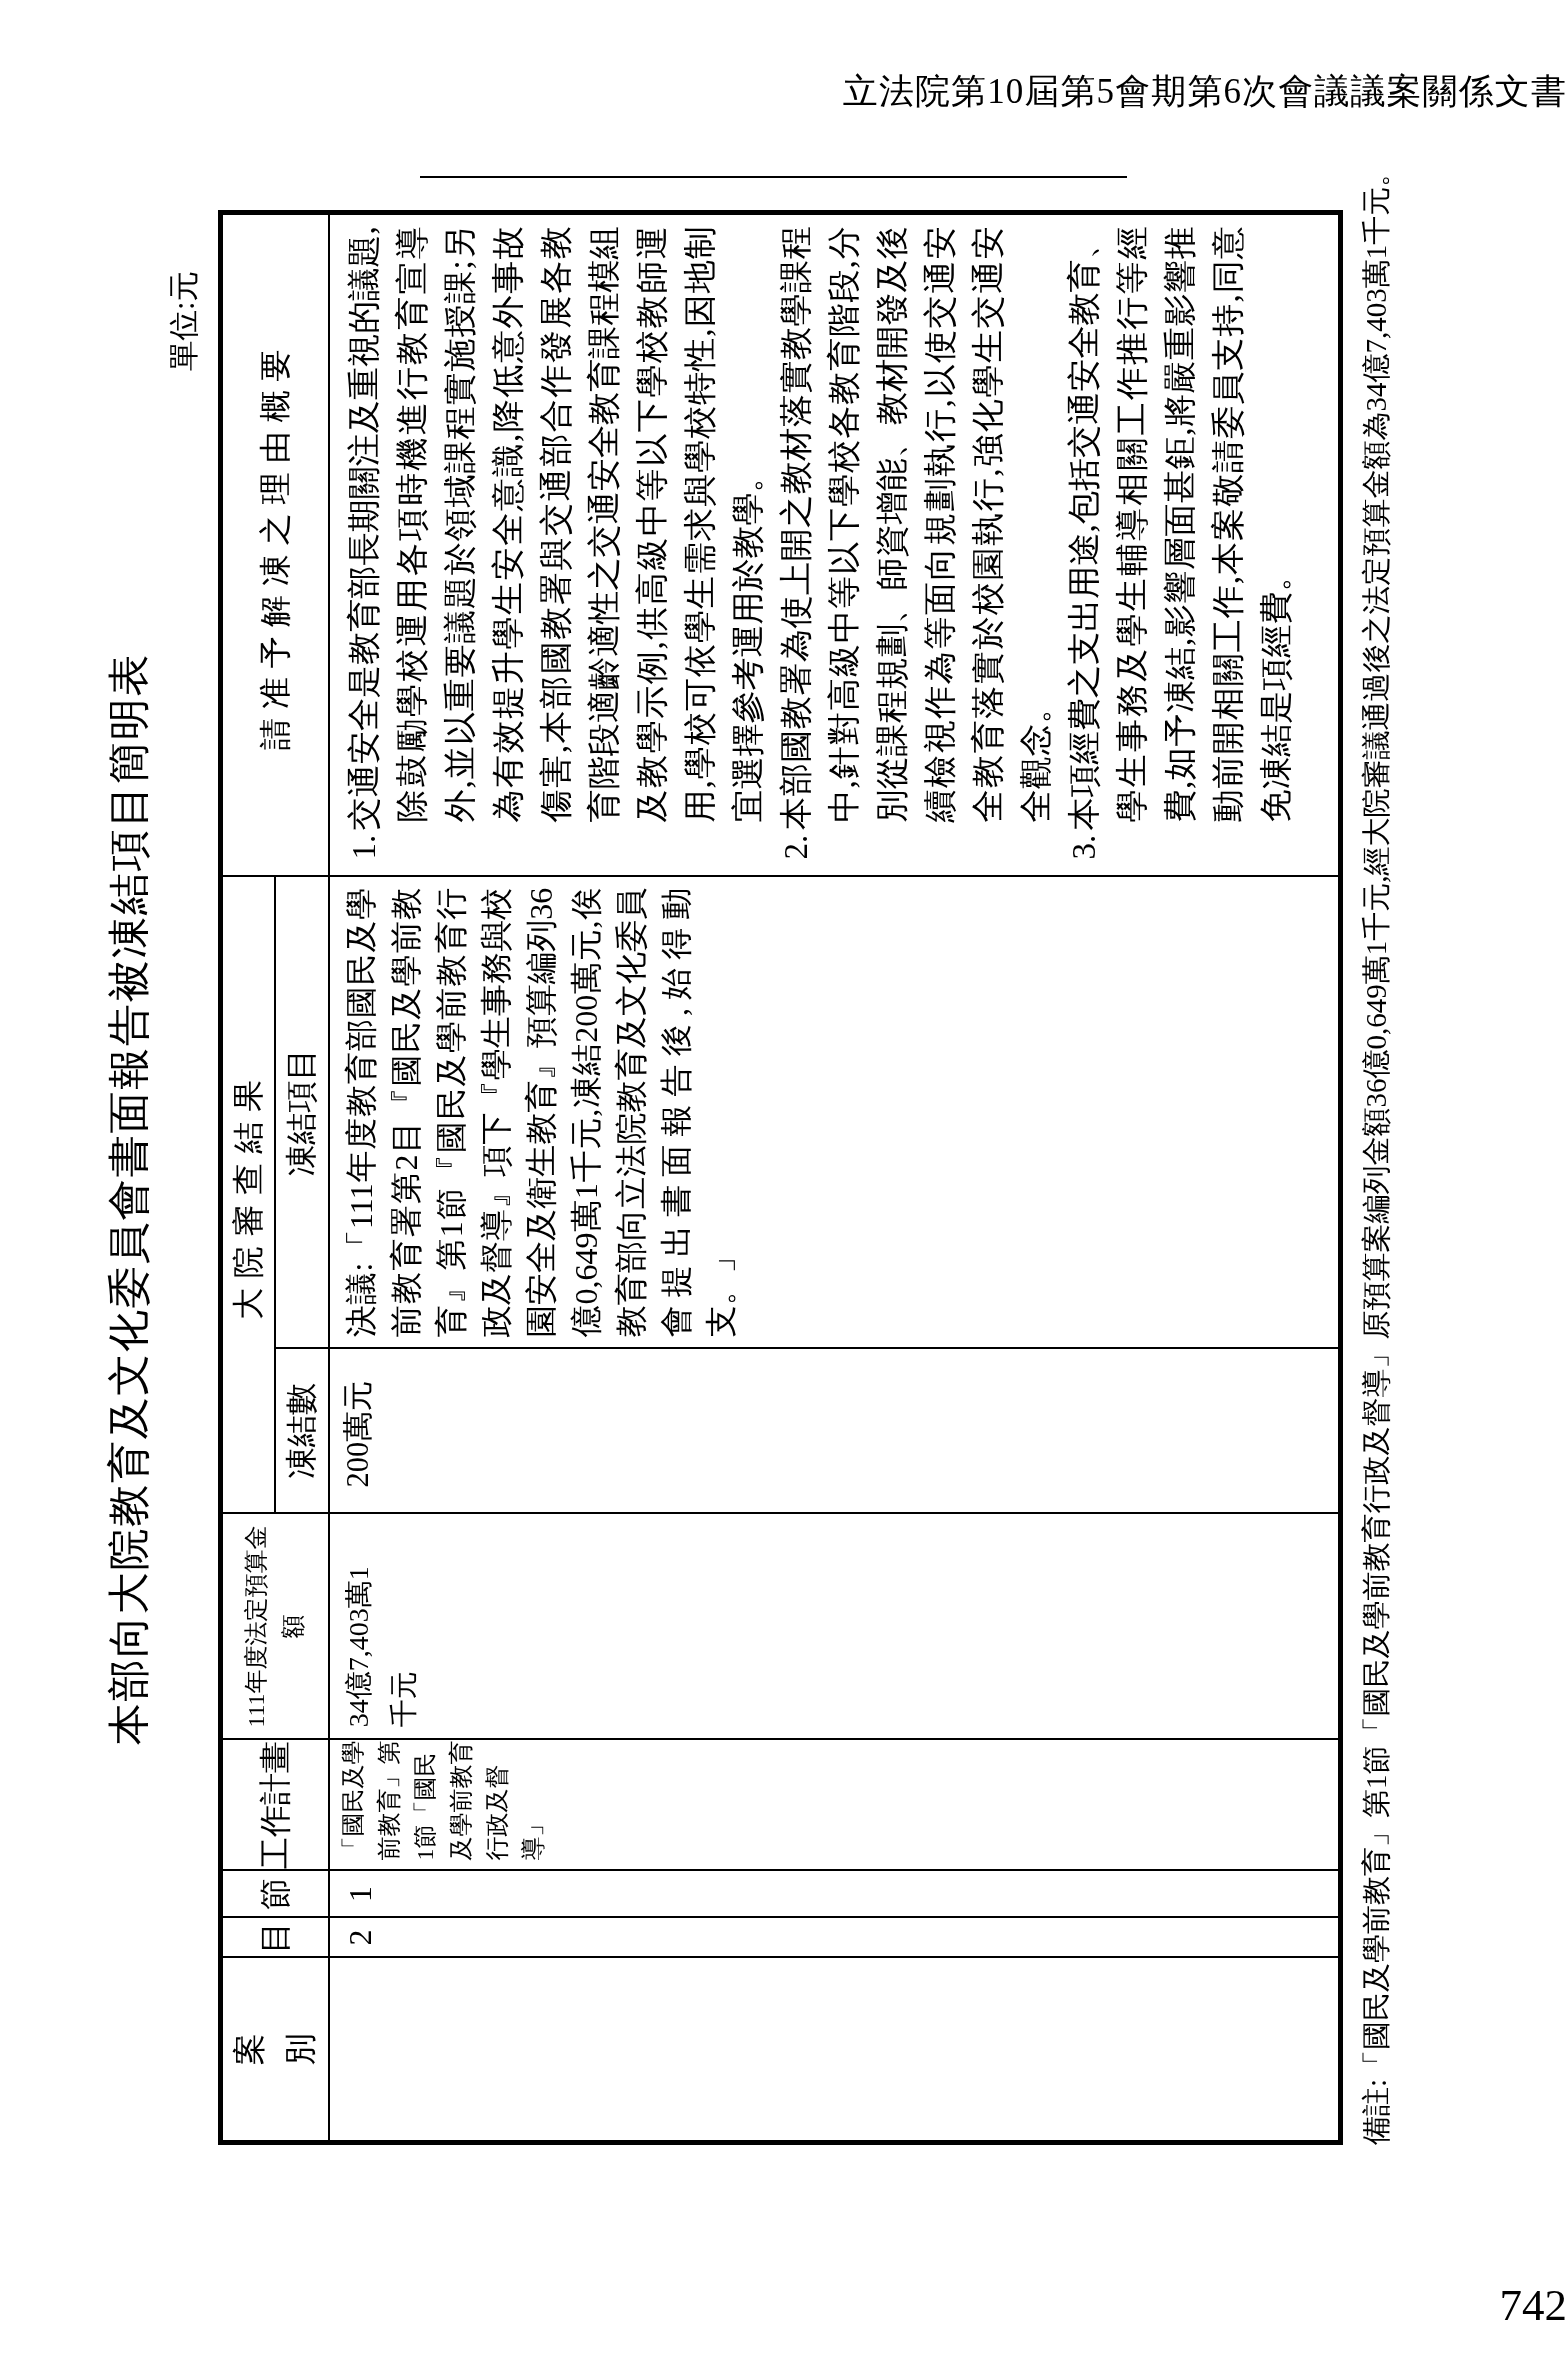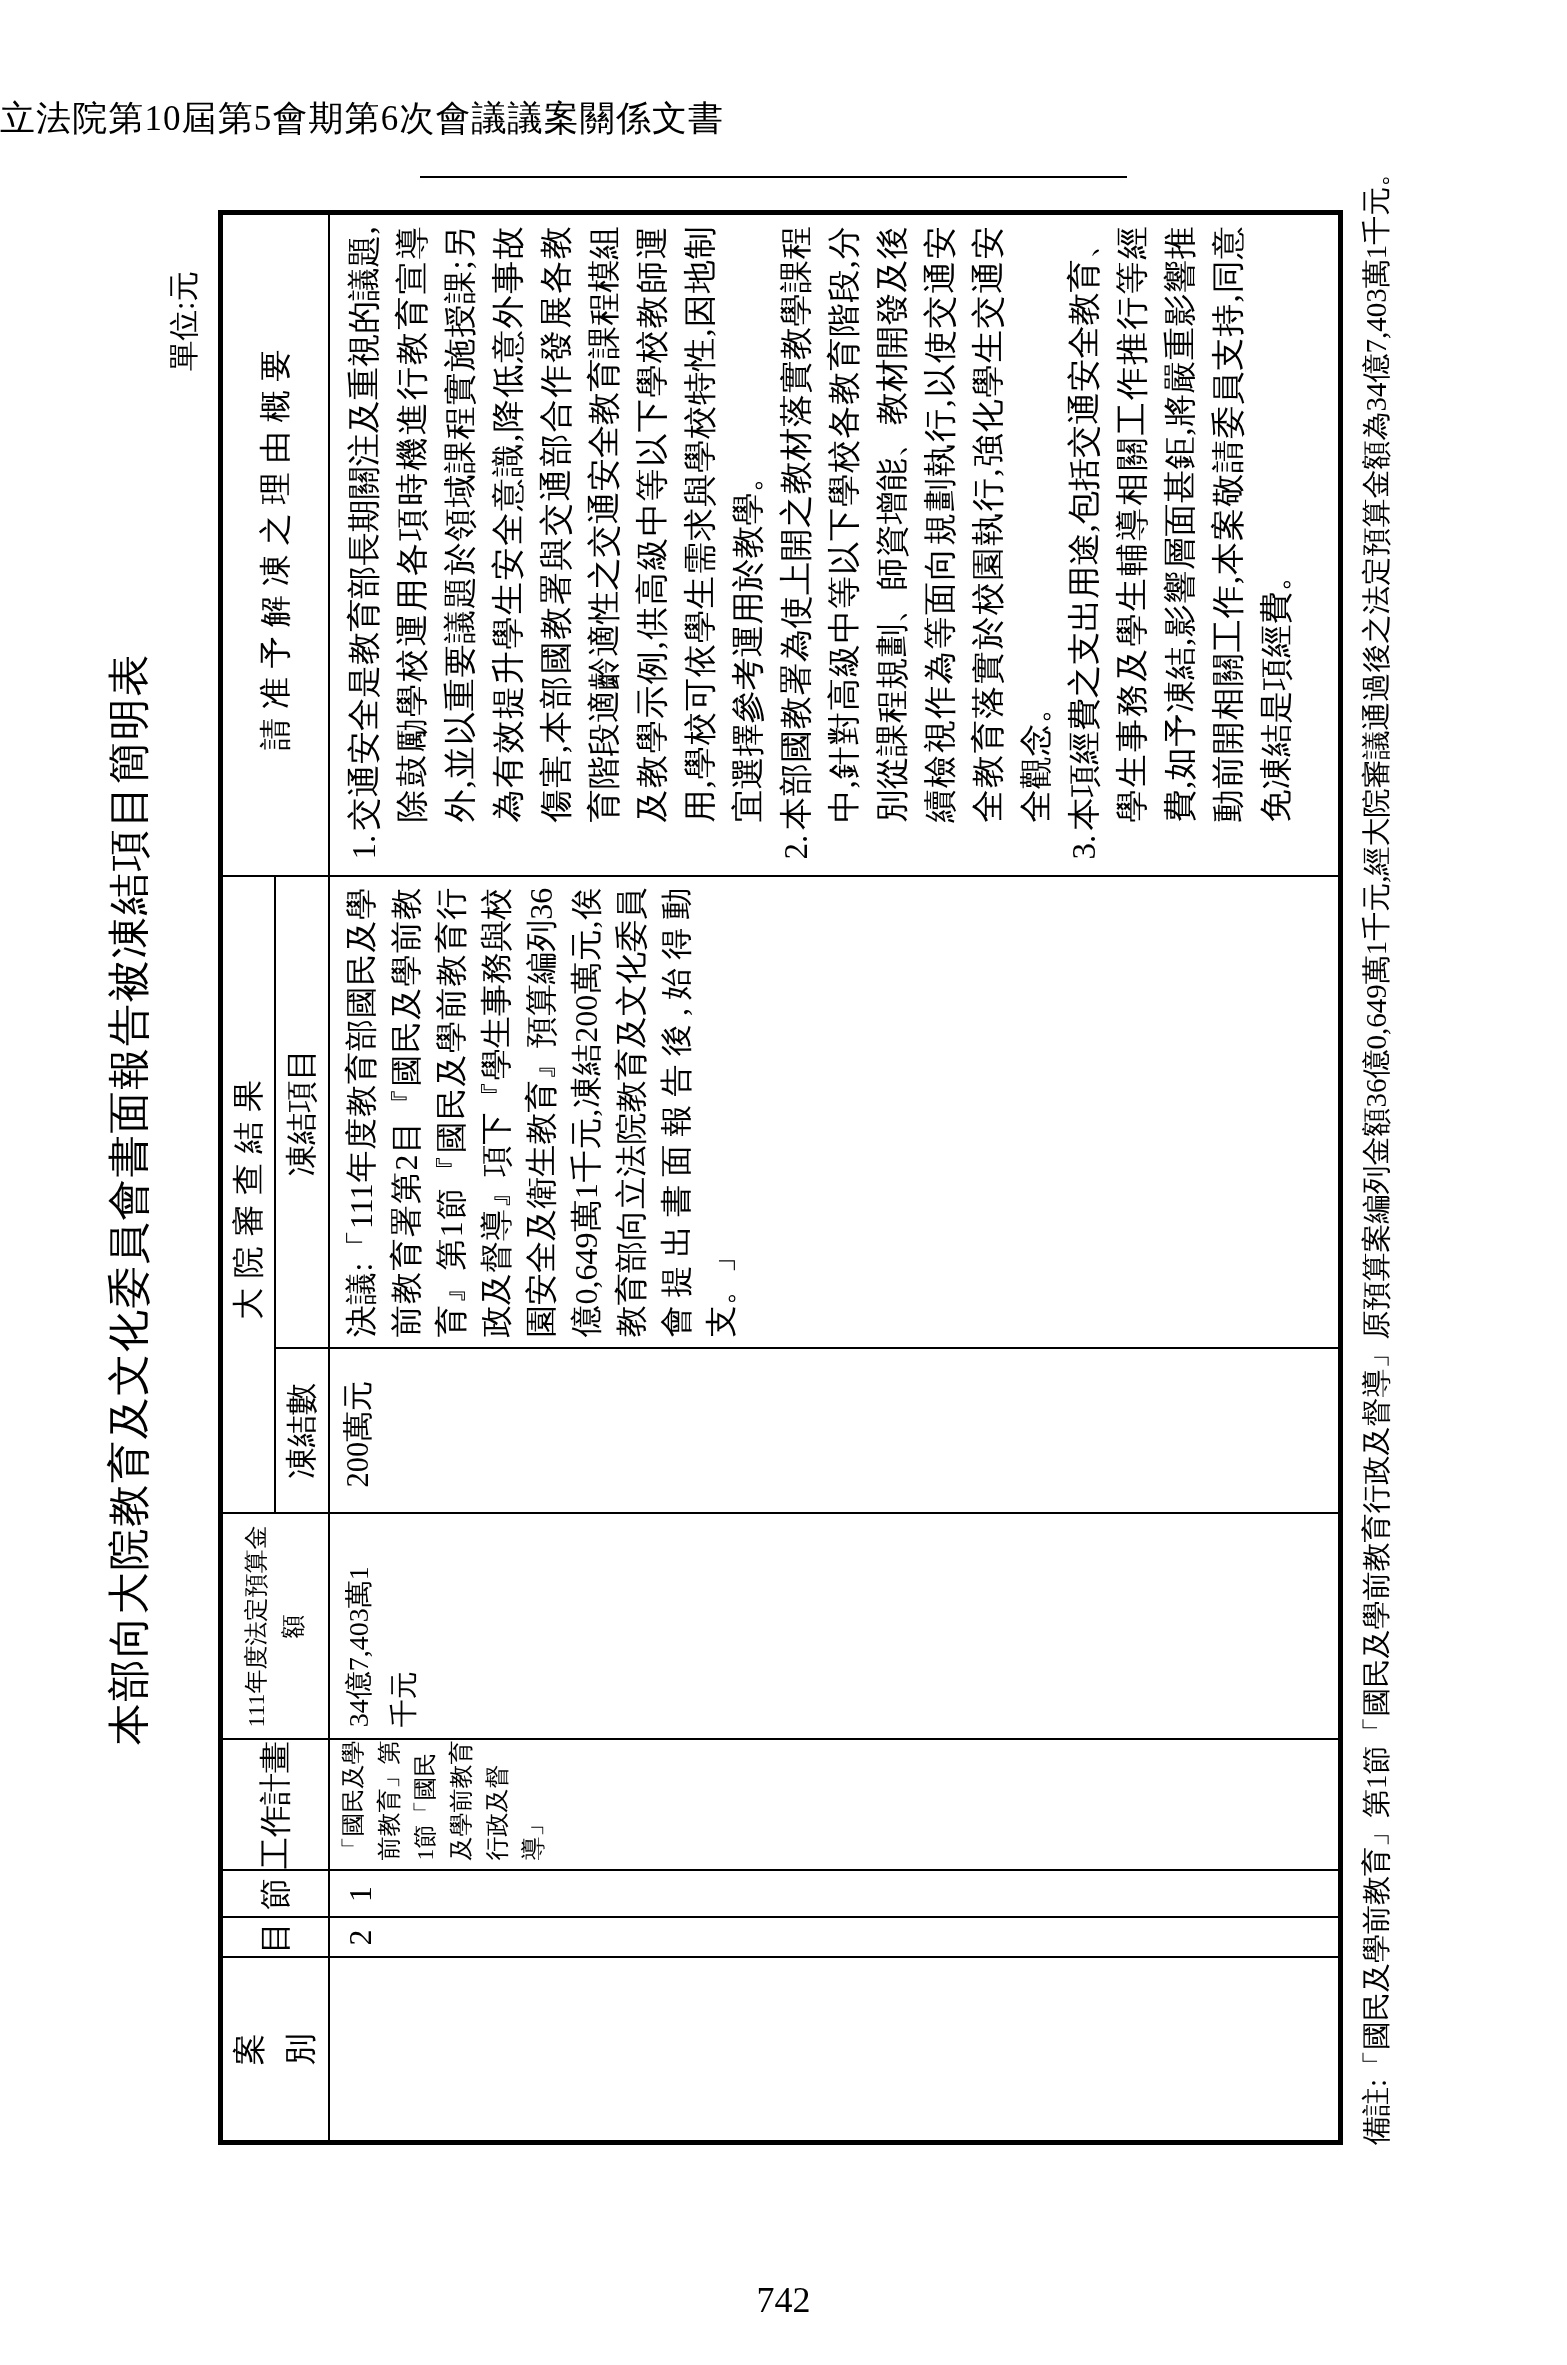--- a/index.html
+++ b/index.html
@@ -3,29 +3,29 @@
 <meta charset="utf-8">
 <style>
   html,body{margin:0;padding:0;}
   body{
     width:1567px;height:2366px;position:relative;overflow:hidden;
     background:#ffffff;color:#000;
     font-family:"Liberation Serif","DejaVu Serif",serif;
   }
   
   .doc-header{
-    position:absolute;top:95px;left:0;right:0;
-    text-align:left;font-size:35px;letter-spacing:1.1px;white-space:nowrap;
+    position:absolute;top:68px;left:0;right:0;
+    text-align:right;font-size:35px;letter-spacing:1.1px;white-space:nowrap;
   }
   .doc-header-rule{
     position:absolute;top:176px;left:420px;width:707px;height:1.7px;background:#000;
   }
   .page-number{
     position:absolute;top:2279px;left:0;right:0;
-    text-align:center;font-size:36px;
+    text-align:right;font-size:45px;
   }
   
   .rot-wrap{
     position:absolute;top:164px;left:85px;width:1397px;height:2070px;
   }
   .landscape{
     position:absolute;top:0;left:0;width:2070px;height:1397px;
     transform:rotate(-90deg) translateX(-2070px);
     transform-origin:top left;
   }

